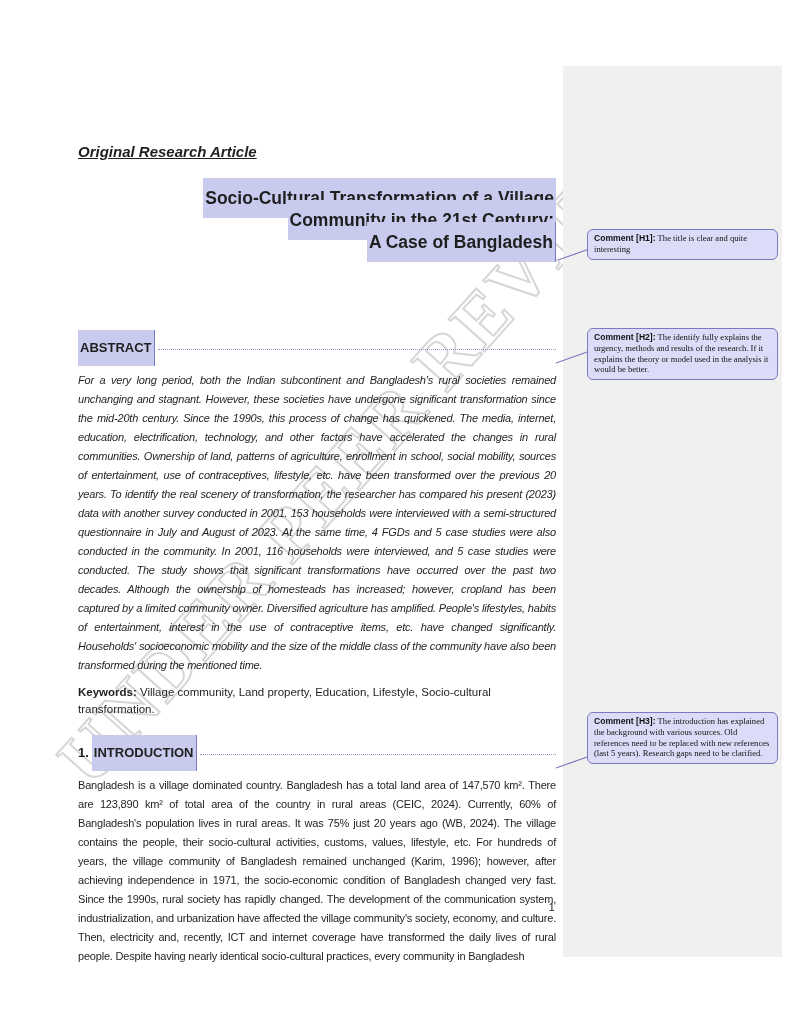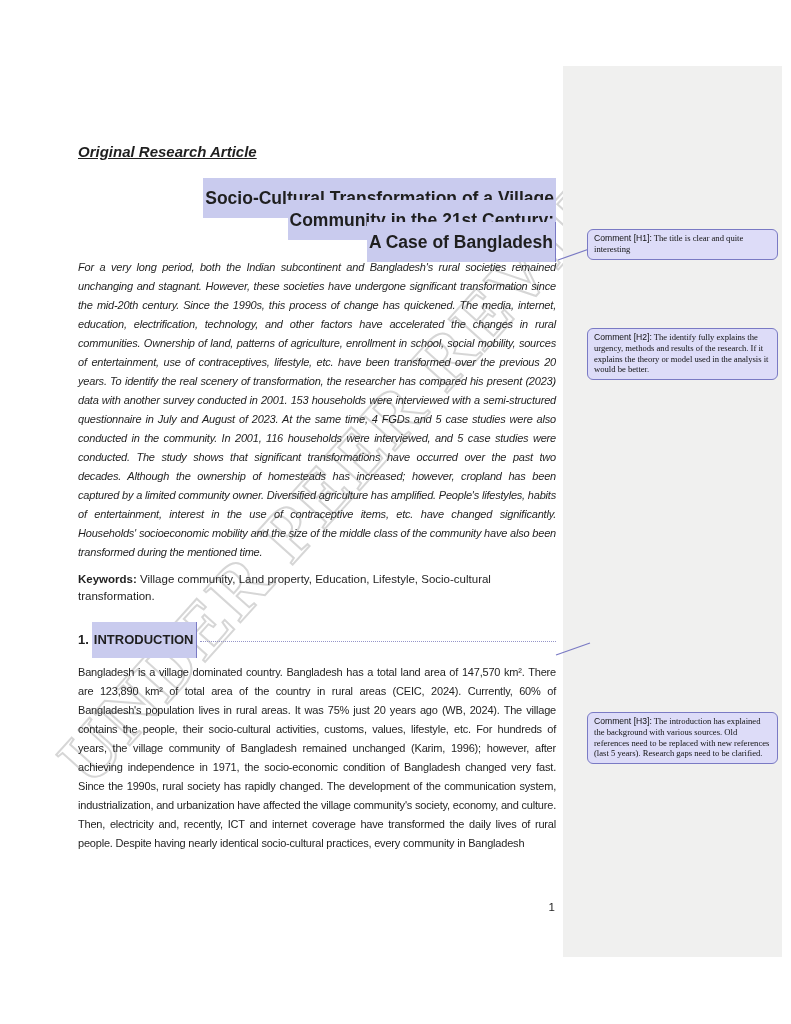--- a/index.html
+++ b/index.html
@@ -157,21 +157,21 @@
     background: var(--comment-bg);
     border: 1.6px solid var(--comment-border);
     border-radius: 6px;
     padding: 3px 6px 4px 6px;
     z-index: 4;
     font-size: 8.6px;
     line-height: 10.8px;
     color: #111;
   }
   .comment-box .c-label {
-    font-weight: normal;
+    font-weight: bold;
     font-family: "Liberation Sans", sans-serif;
   }
   .comment-box .c-text {
     font-family: "Liberation Serif", serif;
   }
   .comment-h1 { top: 229px; }
   .comment-h2 { top: 328px; }
   .comment-h3 { top: 712px; }
 </style>
 </head>
@@ -193,20 +193,27 @@
       <div class="line">
         <span class="title-line-last">
           <span class="hl anchor-caret">A Case of Bangladesh</span>
           <svg class="connector connector-title" viewBox="0 0 34 18">
               <line x1="0" y1="16" x2="34" y2="4"></line>
             </svg>
         </span>
       </div>
     </div>
 
+    <div class="heading-row abstract-heading-row">
+      <span class="hl anchor-caret">ABSTRACT</span>
+      <span class="leader-dots"></span>
+      <svg class="connector connector-heading" viewBox="0 0 34 18">
+          <line x1="0" y1="15" x2="34" y2="3"></line>
+        </svg>
+    </div>
 
     <div class="body-par abstract-par">For a very long period, both the Indian subcontinent and Bangladesh's rural societies remained unchanging and stagnant. However, these societies have undergone significant transformation since the mid-20th century. Since the 1990s, this process of change has quickened. The media, internet, education, electrification, technology, and other factors have accelerated the changes in rural communities. Ownership of land, patterns of agriculture, enrollment in school, social mobility, sources of entertainment, use of contraceptives, lifestyle, etc. have been transformed over the previous 20 years. To identify the real scenery of transformation, the researcher has compared his present (2023) data with another survey conducted in 2001. 153 households were interviewed with a semi-structured questionnaire in July and August of 2023. At the same time, 4 FGDs and 5 case studies were also conducted in the community. In 2001, 116 households were interviewed, and 5 case studies were conducted. The study shows that significant transformations have occurred over the past two decades. Although the ownership of homesteads has increased; however, cropland has been captured by a limited community owner. Diversified agriculture has amplified. People's lifestyles, habits of entertainment, interest in the use of contraceptive items, etc. have changed significantly. Households' socioeconomic mobility and the size of the middle class of the community have also been transformed during the mentioned time.</div>
 
     <div class="keywords">
       <span class="kw-label">Keywords:</span><span> Village community, Land property, Education, Lifestyle, Socio-cultural transformation.</span>
     </div>
 
     <div class="heading-row intro-heading-row">
       <span class="intro-num">1.</span>
       <span class="hl anchor-caret">INTRODUCTION</span>

